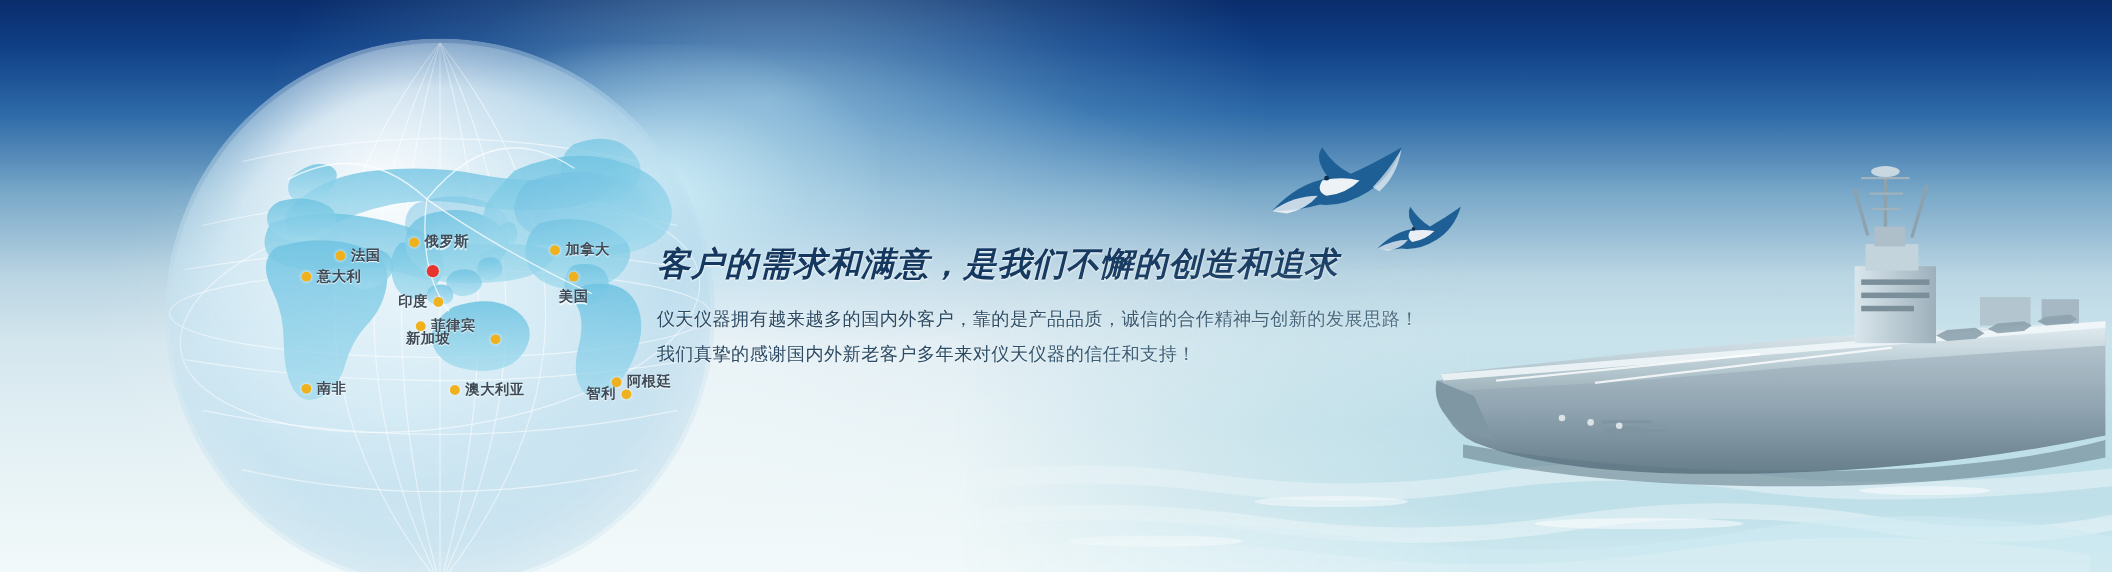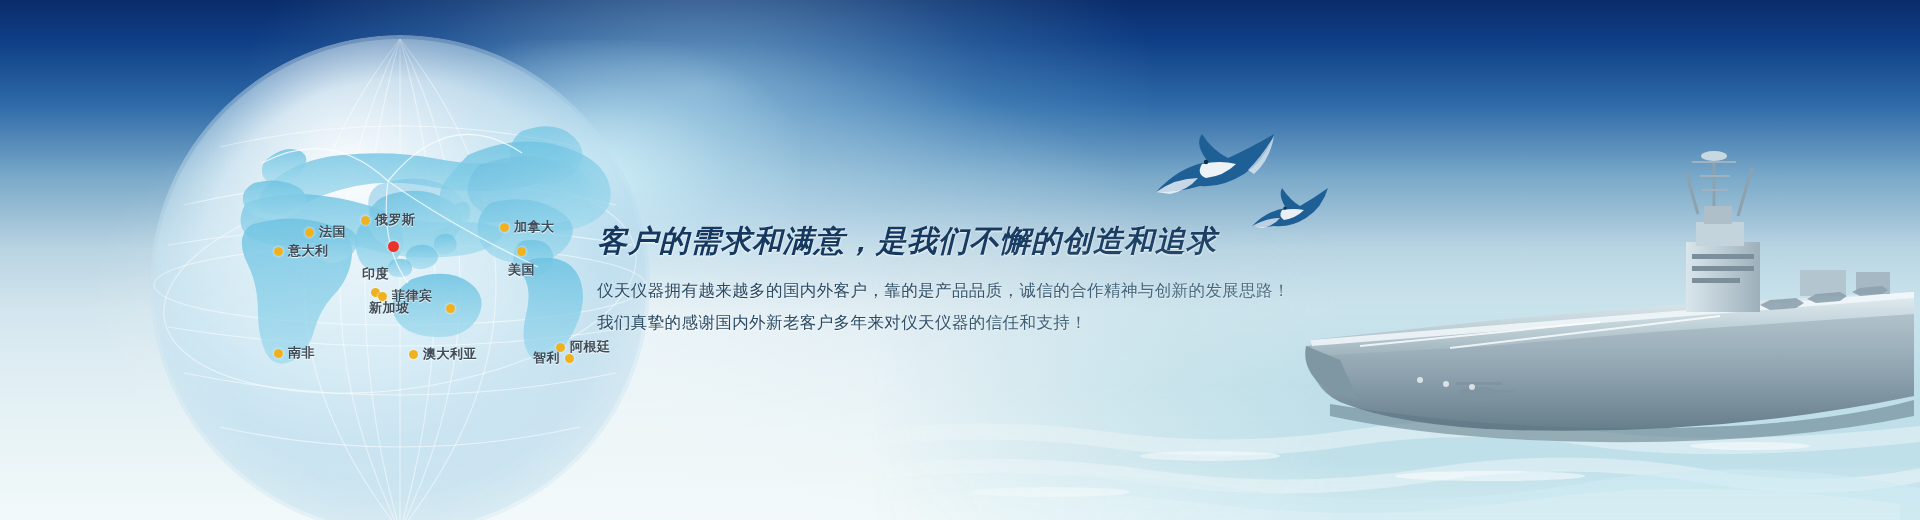--- a/index.html
+++ b/index.html
@@ -196,33 +196,33 @@
 
     <div id="marker-layer">
         <div class="marker" style="left: 119px; top: 128px; margin-left: 36px;">
           <span class="dot"></span>
           <span class="mlabel">法国</span>
         </div>
         <div class="marker" style="left: 124px; top: 147px; justify-content: center;">
           <span class="dot"></span>
           <span class="mlabel">意大利</span>
         </div>
-        <div class="marker" style="left: 211px; top: 116px; text-align: right;">
+        <div class="marker" style="left: 222px; top: 116px; text-align: right;">
           <span class="dot"></span>
           <span class="mlabel">俄罗斯</span>
         </div>
         <div class="marker" style="left: 350px; top: 123px;">
           <span class="dot"></span>
           <span class="mlabel">加拿大</span>
         </div>
         <div class="marker" style="left: 358px; top: 152px; flex-direction: column;">
           <span class="dot"></span>
           <span class="mlabel">美国</span>
         </div>
-        <div class="marker left" style="left: 212px; top: 170px; flex-direction: column;">
+        <div class="marker left" style="left: 212px; top: 170px;">
           <span class="dot"></span>
           <span class="mlabel">印度</span>
         </div>
         <div class="marker" style="left: 228px; top: 192px;">
           <span class="dot"></span>
           <span class="mlabel">菲律宾</span>
         </div>
         <div class="marker left" style="left: 219px; top: 204px; gap: 36px;">
           <span class="dot"></span>
           <span class="mlabel">新加坡</span>

